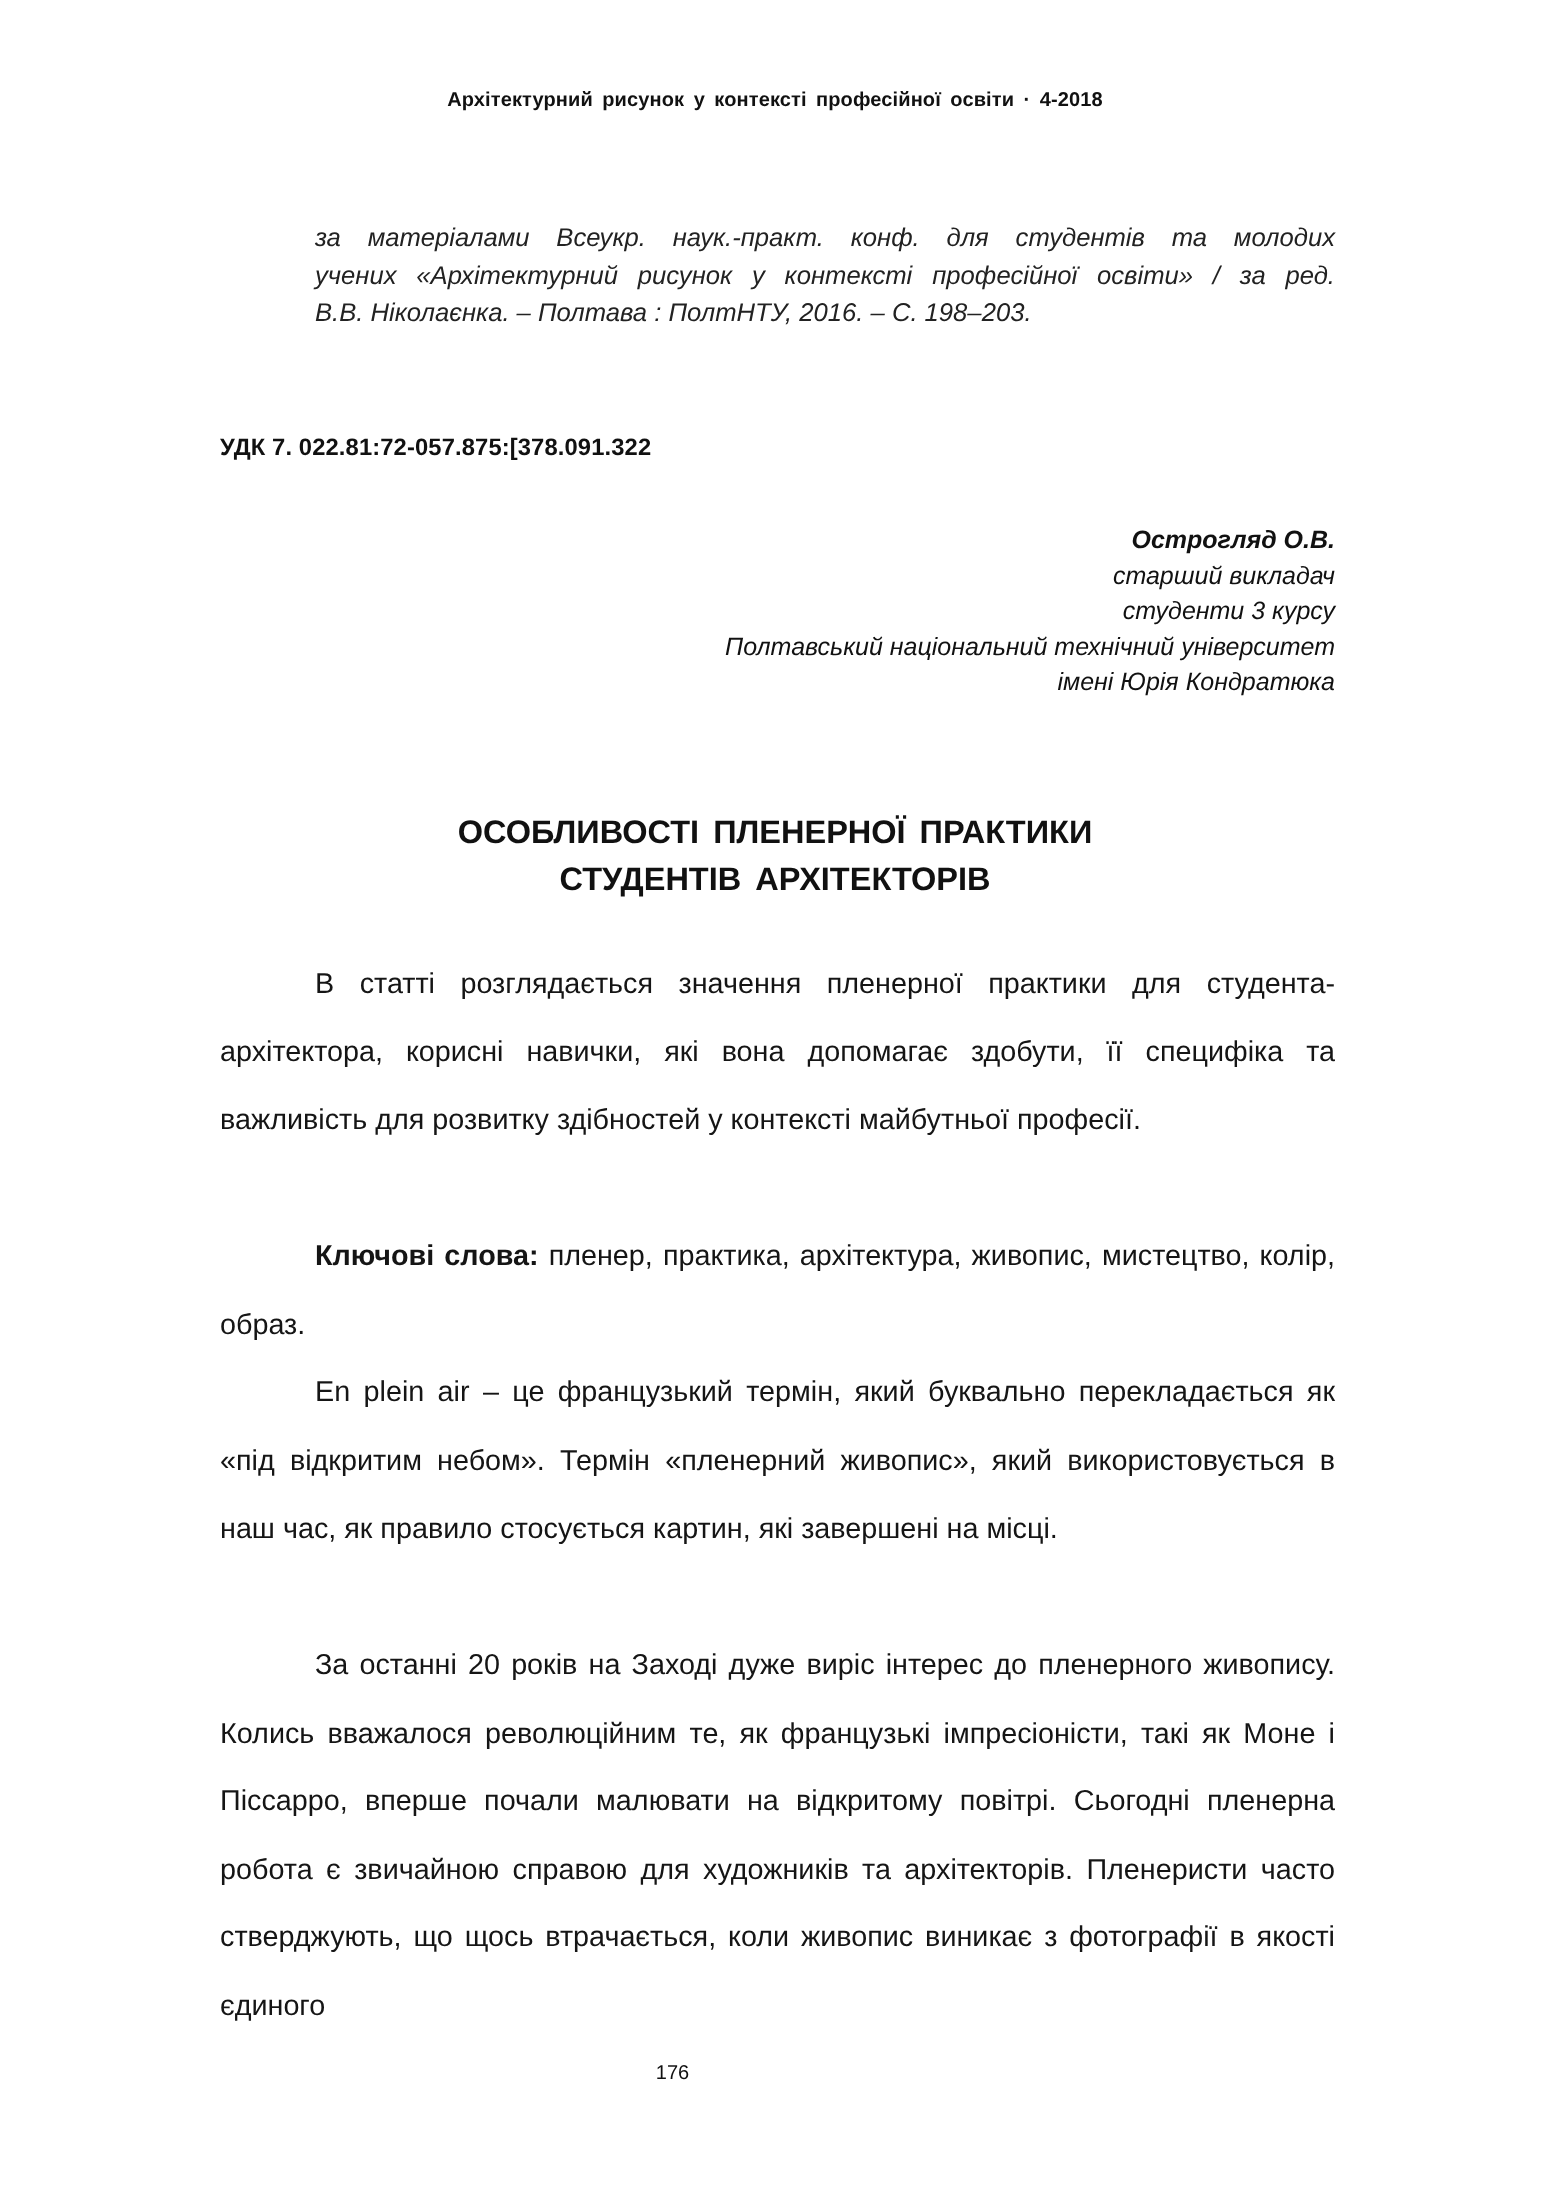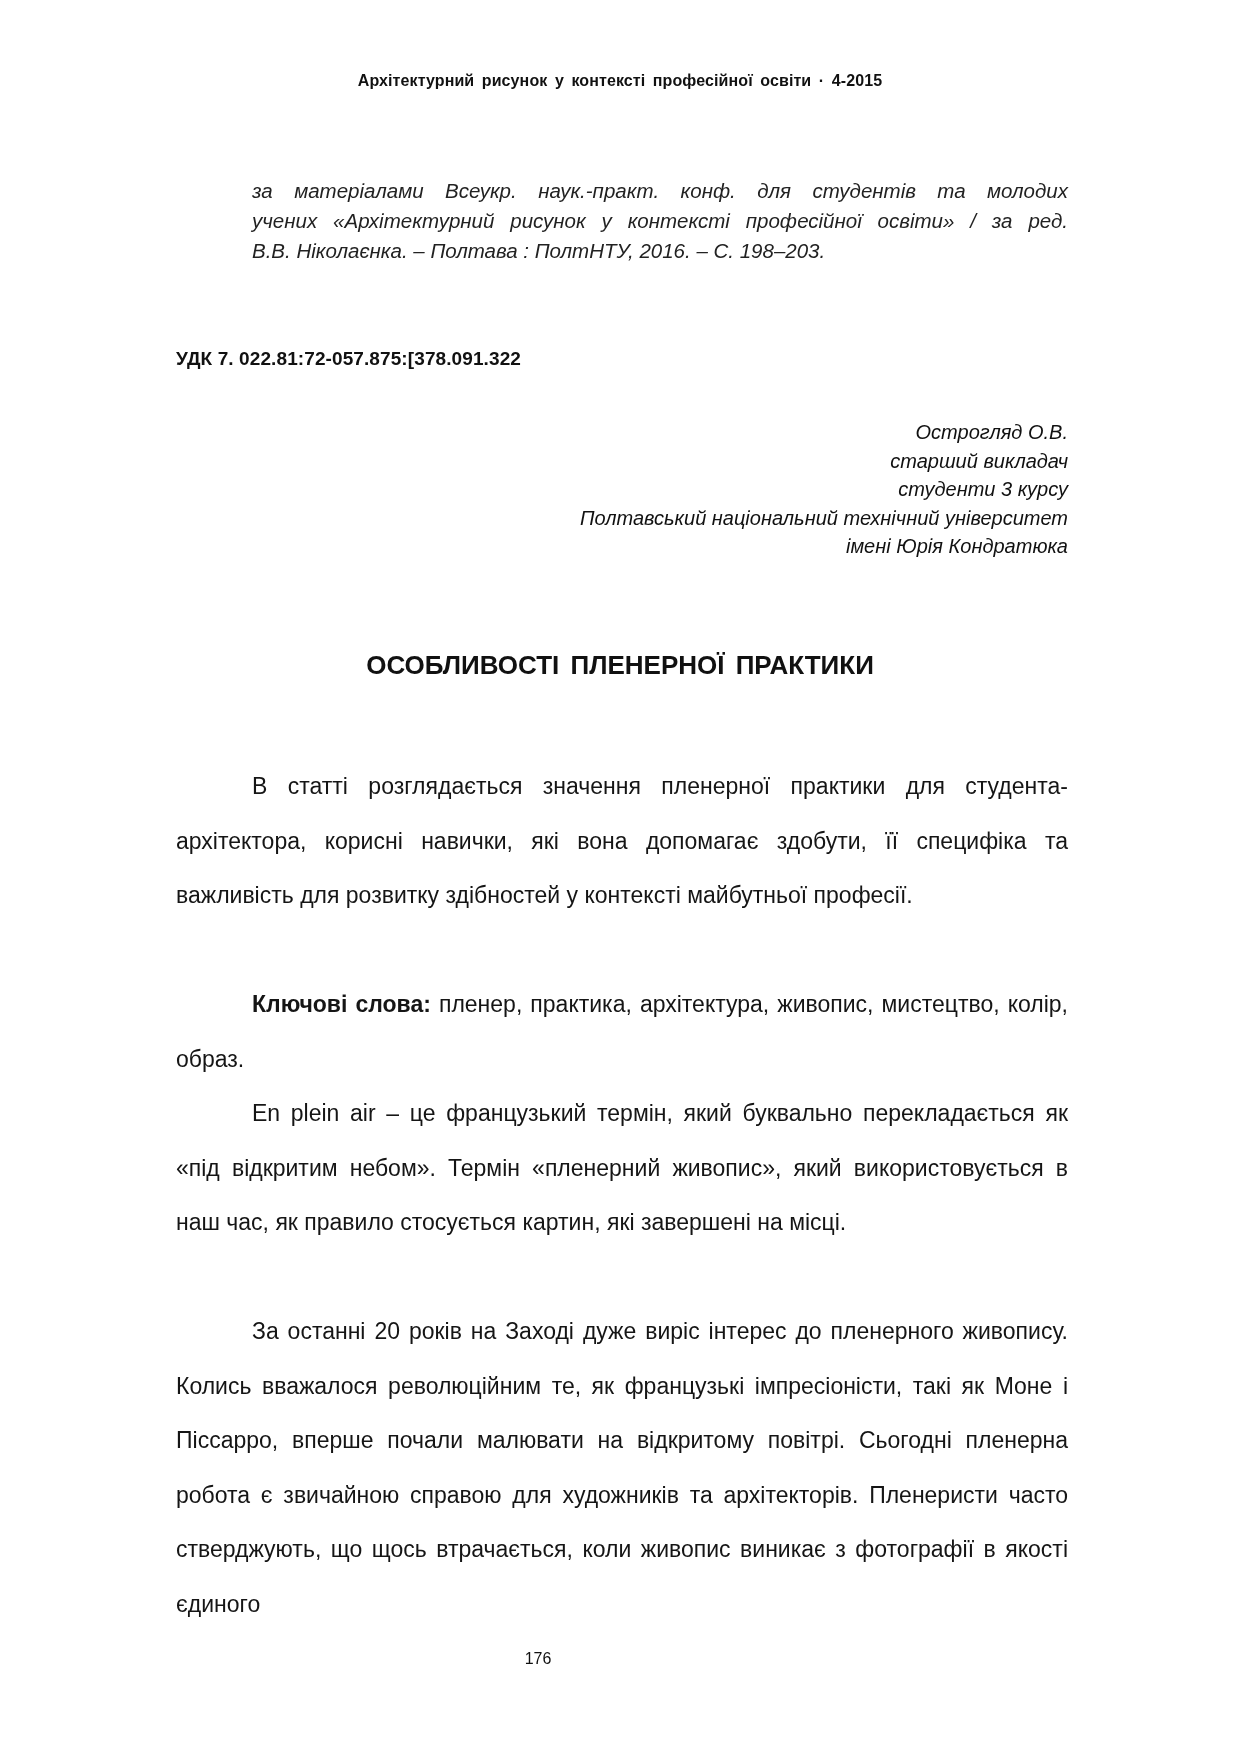--- a/index.html
+++ b/index.html
@@ -53,21 +53,21 @@
     }
     .authors {
       position: absolute;
       top: 418px;
       right: 172px;
       text-align: right;
       font-size: 20px;
       font-style: italic;
       line-height: 28.5px;
     }
-    .authors .name { font-weight: normal; text-align: right; }
+    .authors .name { font-weight: bold; text-align: right; }
     .authors span { display: block; }
     .title {
       position: absolute;
       top: 646px;
       left: 0;
       width: 1240px;
       text-align: center;
       font-size: 26px;
       font-weight: bold;
       line-height: 38px;
@@ -97,40 +97,41 @@
       top: 1650px;
       left: 0;
       width: 1076px;
       text-align: center;
       font-size: 16px;
     }
   </style>
 </head>
 <body>
 
-<div class="page-header">Архітектурний  рисунок  у контексті  професійної  освіти  · 4-2015</div>
+<div class="page-header">Архітектурний  рисунок  у контексті  професійної  освіти  · 4-2018</div>
 
 <div class="citation">
   <span class="justify-line">за матеріалами Всеукр. наук.-практ. конф. для студентів та молодих</span>
   <span class="justify-line">учених «Архітектурний рисунок у контексті професійної освіти» / за ред.</span>
   <span>В.В. Ніколаєнка. – Полтава : ПолтНТУ, 2016. – С. 198–203.</span>
 </div>
 
 <div class="udk">УДК 7. 022.81:72-057.875:[378.091.322</div>
 
 <div class="authors">
   <span class="name">Острогляд О.В.</span>
   <span>старший викладач</span>
   <span>студенти 3 курсу</span>
   <span>Полтавський національний технічний університет</span>
   <span>імені Юрія Кондратюка</span>
 </div>
 
 <div class="title">
   <span>ОСОБЛИВОСТІ ПЛЕНЕРНОЇ ПРАКТИКИ</span>
+  <span>СТУДЕНТІВ АРХІТЕКТОРІВ</span>
 </div>
 
 <div class="body-text abstract">
   <p class="para">В статті розглядається значення пленерної практики для студента-архітектора, корисні навички, які вона допомагає здобути, її специфіка та важливість для розвитку здібностей у контексті майбутньої професії.</p>
 </div>
 
 <div class="body-text keywords">
   <p class="para"><span class="kw-label">Ключові слова:</span><span> пленер, практика, архітектура, живопис, мистецтво, колір, образ.</span></p>
 </div>
 

